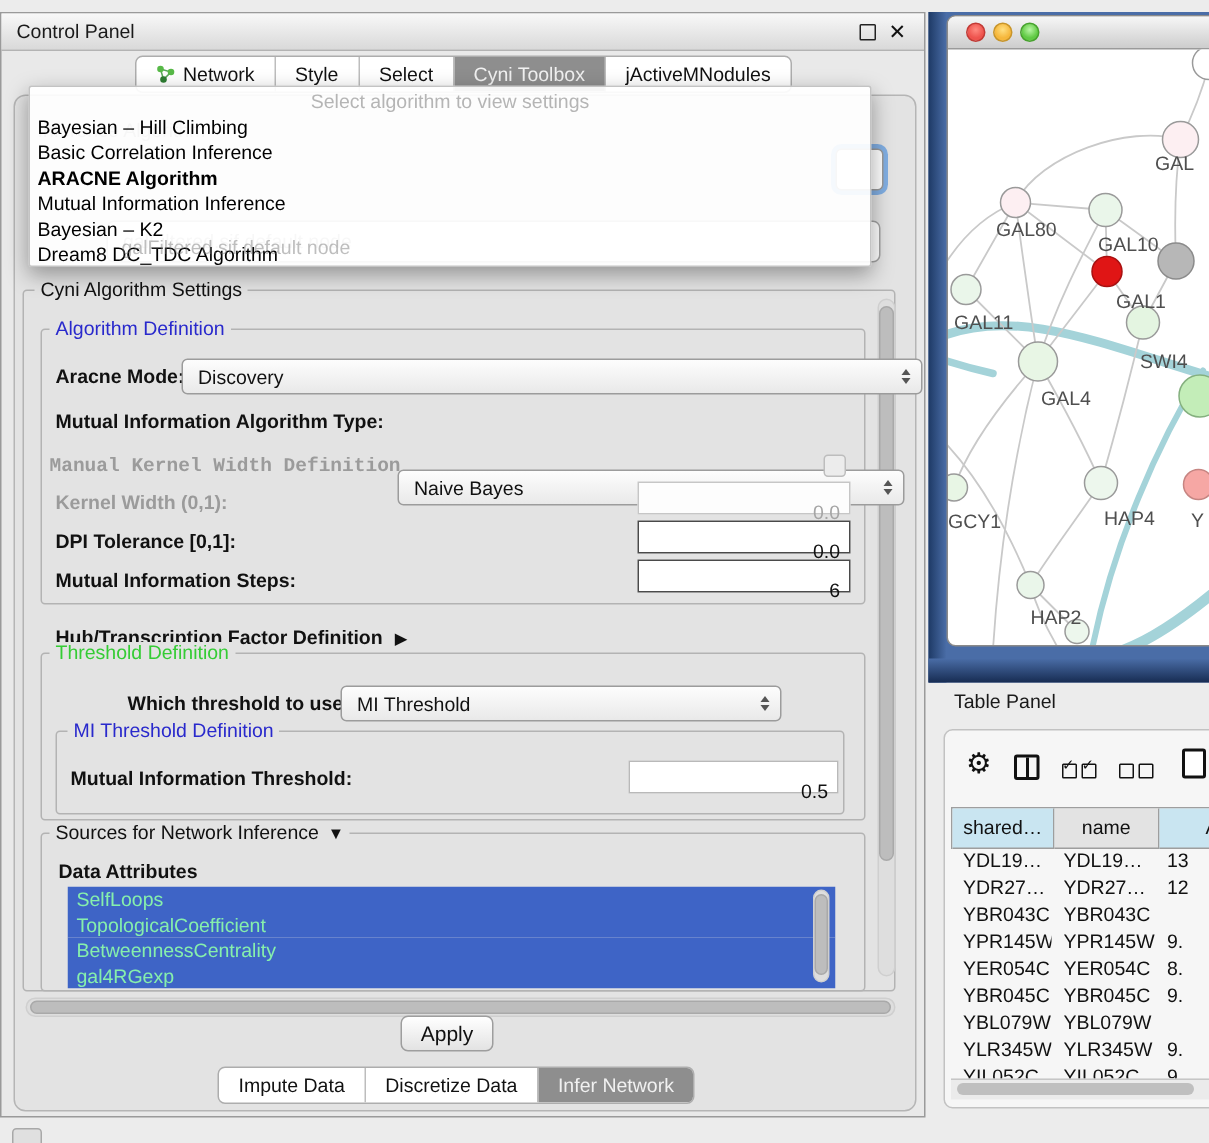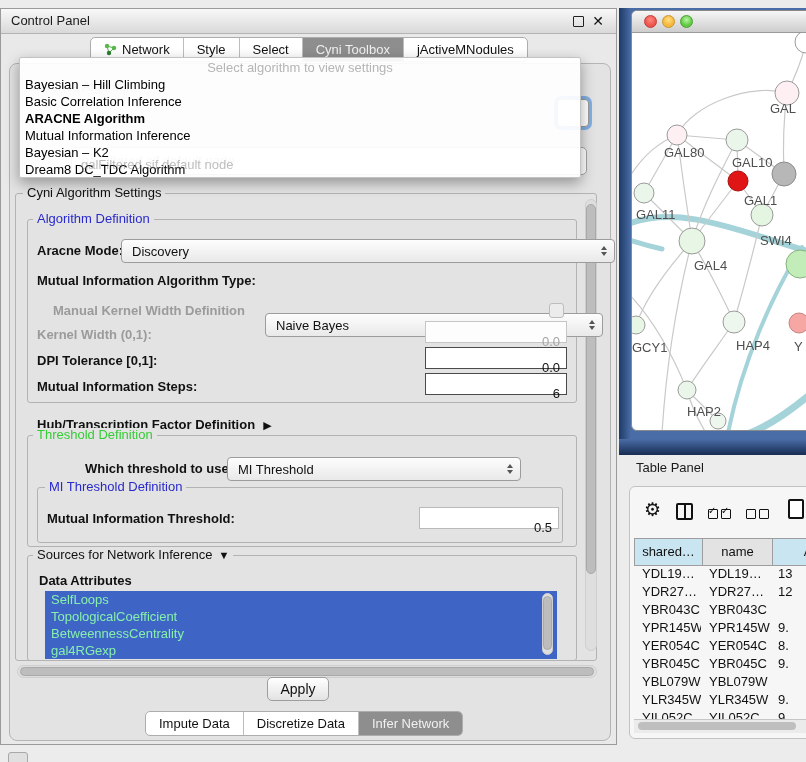--- a/index.html
+++ b/index.html
@@ -193,21 +193,21 @@
 
   <span class="flabel" style="left:36px;top:260px;">Mutual Information Algorithm Type:</span>
   <div class="combo" style="left:264px;top:260px;width:338px;margin-top:44px;">
     <span>Naive Bayes</span>
     <span class="arrows">
         <i class="arr-up"></i>
         <i class="arr-dn"></i>
       </span>
   </div>
 
-  <span class="flabel dis" style="left:52px;top:290px;">Manual Kernel Width Definition</span>
+  <span class="flabel dis" style="left:32px;top:290px;font-family:Liberation Mono, monospace;">Manual Kernel Width Definition</span>
   <span class="cbox" style="left:548px;top:294px;"></span>
 
   <span class="flabel dis" style="left:36px;top:314px;">Kernel Width (0,1):</span>
   <div class="tinput dis" style="left:424px;top:312px;width:142px;">0.0</div>
 
   <span class="flabel" style="left:36px;top:340px;">DPI Tolerance [0,1]:</span>
   <div class="tinput dark" style="left:424px;top:338px;width:142px;">0.0</div>
 
   <span class="flabel" style="left:36px;top:366px;">Mutual Information Steps:</span>
   <div class="tinput dark" style="left:424px;top:364px;width:142px;">6</div>

